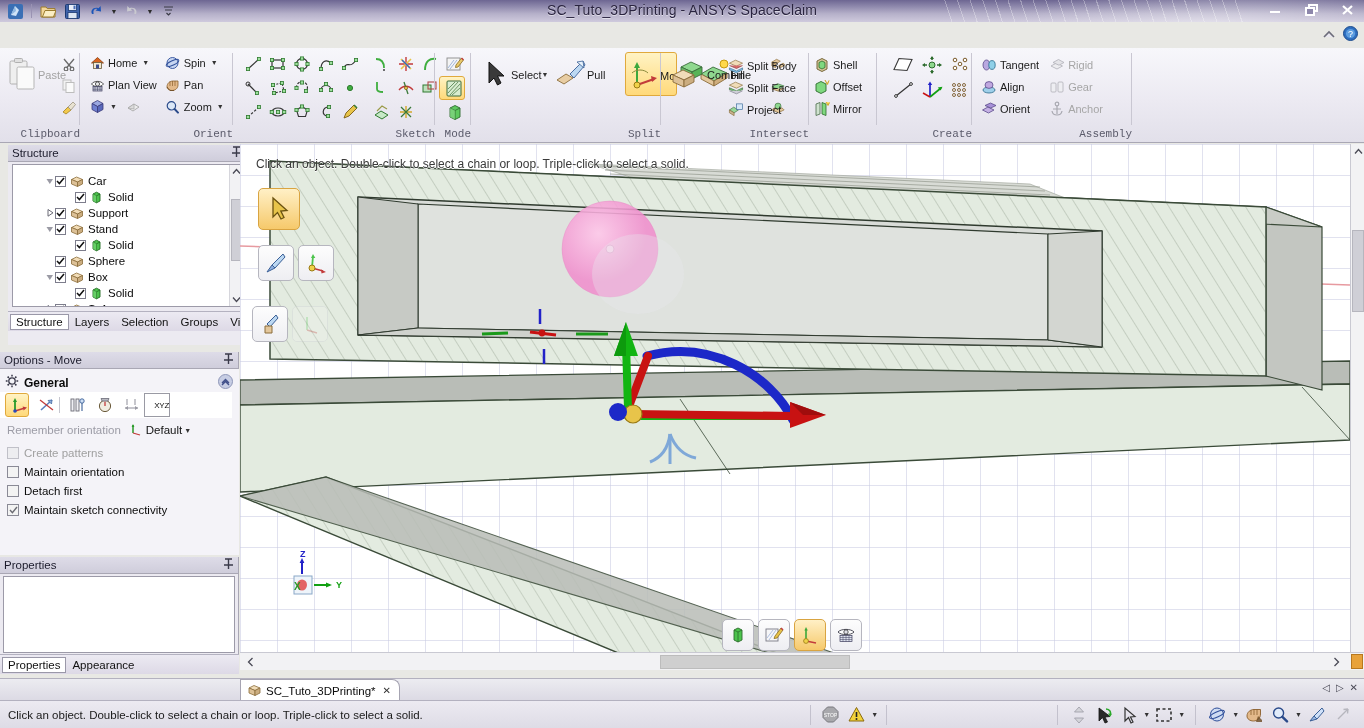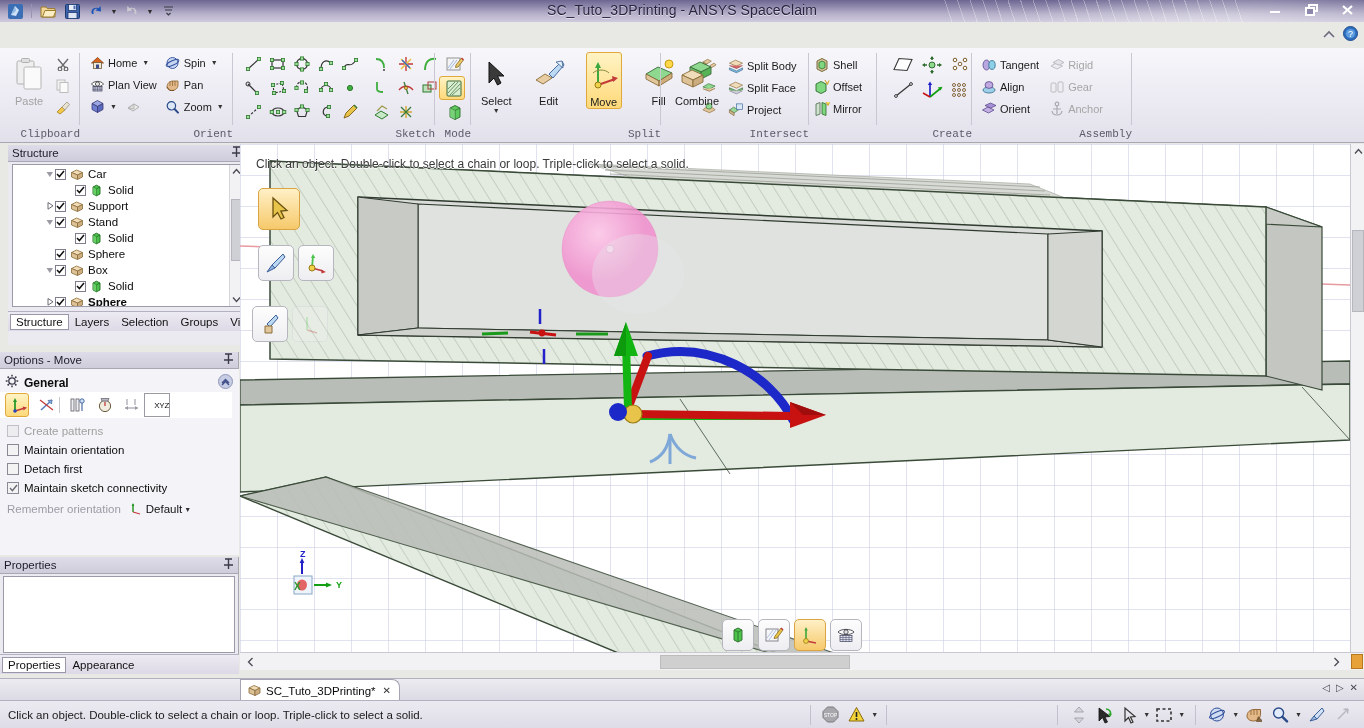--- a/index.html
+++ b/index.html
@@ -87,21 +87,21 @@
   .rgroup { position:relative; height:95px; display:flex; flex-direction:column; }
   .rgroup > .rgbody { flex:1; display:flex; align-items:flex-start; padding:4px 6px 0 6px; }
   .rgroup > .rglabel {
     height:16px; line-height:14px; text-align:right; font-size:11px; color:#5a5a6a;font-family:Liberation Mono, monospace;
   }
   .rgroup .divider {
     position:absolute; right:0; top:5px; bottom:18px; width:1px; background:#c9c7d2;
   }
 
   .bigbtn {
-    width:52px; display:flex; flex-direction:column; align-items:center; justify-content:flex-start;
+    width:52px; display:flex; flex-direction:row; align-items:center; justify-content:flex-start;
     padding-top:2px; font-size:11px; color:#1b1b1b; cursor:default;
   }
   .bigbtn .ico { height:40px; display:flex; align-items:center; justify-content:center; }
   .bigbtn .lbl { margin-top:1px; }
   .bigbtn.disabled { color:#a3a3a3; }
   .bigbtn.sel {
     background: linear-gradient(to bottom,#ffe9a8,#ffd濃);
     background: linear-gradient(to bottom,#fff3c4,#ffd97a);
     border:1px solid #e0a93c; border-radius:3px;
   }
@@ -631,21 +631,21 @@
           <span style="font-size:7px;color:#333">▼</span>
         </div>
         <div class="bigbtn">
           <span class="ico">
             <svg width="34" height="32" viewBox="0 0 34 32">
               <path d="M4 22 L13 16 L20 20 L11 26 Z" fill="#e8cda3" stroke="#8a6c3a" stroke-width=".9"></path>
               <path d="M30 3 L17 16 L21 20 L32 7 Z" fill="#bcd8f2" stroke="#3a5f96" stroke-width=".9"></path>
               <path d="M30 3 L24 4 L31 10 Z" fill="#e8f2fb" stroke="#3a5f96" stroke-width=".8"></path>
             </svg>
           </span>
-          <span class="lbl">Edit</span>
+          <span class="lbl">Pull</span>
         </div>
         <div class="bigbtn sel">
           <span class="ico">
             <svg width="34" height="32" viewBox="0 0 34 32">
               <path d="M11 26 L11 6" stroke="#3da83d" stroke-width="2"></path>
               <path d="M11 3 L8 9 L14 9 Z" fill="#3da83d"></path>
               <path d="M11 26 L28 20" stroke="#c23b3b" stroke-width="2"></path>
               <path d="M31 19 L25 17 L26 23 Z" fill="#c23b3b"></path>
               <circle cx="11" cy="26" r="3" fill="#f0d24a" stroke="#9a7a14"></circle>
               <path d="M6 14 C10 10 18 10 22 14" stroke="#8a8a3a" stroke-width="1" fill="none"></path>
@@ -915,21 +915,21 @@
   <div style="position:absolute;left:8px;top:145px;width:239px;height:200px;background:#eceaf1;border-right:1px solid #a9a7b4">
     <div class="panelhdr">
       <span>Structure</span>
       <span class="pin">
         <svg width="11" height="12" viewBox="0 0 11 12">
             <path d="M2 1 H9 M5.5 1 V7 M1 7 H10 M5.5 7 V11" stroke="#3a3a4a" stroke-width="1.4" fill="none"></path>
           </svg>
       </span>
     </div>
     <div style="position:absolute;left:4px;top:19px;width:231px;height:143px;background:#fff;border:1px solid #9c9aa8;overflow:hidden">
-      <div id="tree-body" style="padding-top:1px">
+      <div id="tree-body" style="padding-top:8px">
           <div class="treerow" style="padding-left: 32px;">
             <span class="tw"><svg width="8" height="8" viewBox="0 0 8 8">
                 <path d="M0.5 2 L7 2 L3.8 7 Z" fill="#9a9aa4"></path>
               </svg></span>
             <span class="cbx">
               <svg width="9" height="8" viewBox="0 0 9 8">
                 <path d="M1 4 L3.4 6.6 L8 1" stroke="#111" stroke-width="1.5" fill="none"></path>
               </svg>
             </span>
             <span style="display: inline-flex; width: 15px; align-items: center; justify-content: center; margin-right: 4px;">
@@ -1170,55 +1170,55 @@
             <path d="M4 3 L4 9 M12 3 L12 9" stroke="#9a9aa4" stroke-width="1.1"></path>
             <path d="M2 12 H15" stroke="#9a9aa4" stroke-width="1.1"></path>
             <path d="M2 12 L5 10 L5 14 Z M15 12 L12 10 L12 14 Z" fill="#9a9aa4"></path>
           </svg>
         </span>
         <span class="icocell" style="width:26px;height:24px;border:1px solid #9a9aa4">
           <span style="font-size:8px;letter-spacing:-.3px;font-family:'Liberation Sans',sans-serif">XYZ</span>
         </span>
       </div>
 
-      <div id="opt-checks" style="margin-top:3px">
-          <div class="optrow disabled">
-            <span class="optcbx" style="background: rgb(237, 237, 240); border-color: rgb(192, 192, 200);"></span>
-            <span>Create patterns</span>
-          </div>
-          <div class="optrow">
-            <span class="optcbx"></span>
-            <span>Maintain orientation</span>
-          </div>
-          <div class="optrow">
-            <span class="optcbx"></span>
-            <span>Detach first</span>
-          </div>
-          <div class="optrow">
-            <span class="optcbx">
-              <svg width="9" height="8" viewBox="0 0 9 8">
-                <path d="M1 4 L3.4 6.6 L8 1" stroke="#6a6a72" stroke-width="1.4" fill="none"></path>
-              </svg>
-            </span>
-            <span>Maintain sketch connectivity</span>
-          </div>
-        </div>
-
       <div style="display:flex;align-items:center;height:20px;padding-left:7px;color:#9c9ca6;font-size:11.5px;margin-top:2px">
         <span>Remember orientation</span>
         <span style="margin-left:8px;margin-right:3px">
           <svg width="14" height="14" viewBox="0 0 14 14">
             <path d="M4 11 L4 3" stroke="#2a9a2a" stroke-width="1.5"></path>
             <path d="M4 2 L2.6 5 L5.4 5 Z" fill="#2a9a2a"></path>
             <path d="M4 11 L11 13" stroke="#c23b3b" stroke-width="1.3"></path>
           </svg>
         </span>
         <span style="color:#111">Default</span>
         <span class="caretdn">▼</span>
       </div>
+
+      <div id="opt-checks" style="margin-top:3px">
+          <div class="optrow disabled">
+            <span class="optcbx" style="background: rgb(237, 237, 240); border-color: rgb(192, 192, 200);"></span>
+            <span>Create patterns</span>
+          </div>
+          <div class="optrow">
+            <span class="optcbx"></span>
+            <span>Maintain orientation</span>
+          </div>
+          <div class="optrow">
+            <span class="optcbx"></span>
+            <span>Detach first</span>
+          </div>
+          <div class="optrow">
+            <span class="optcbx">
+              <svg width="9" height="8" viewBox="0 0 9 8">
+                <path d="M1 4 L3.4 6.6 L8 1" stroke="#6a6a72" stroke-width="1.4" fill="none"></path>
+              </svg>
+            </span>
+            <span>Maintain sketch connectivity</span>
+          </div>
+        </div>
     </div>
   </div>
 
   <div style="position:absolute;left:0;top:557px;width:239px;height:117px;background:#eceaf1;border-right:1px solid #a9a7b4">
     <div class="panelhdr">
       <span>Properties</span>
       <span class="pin">
         <svg width="11" height="12" viewBox="0 0 11 12">
             <path d="M2 1 H9 M5.5 1 V7 M1 7 H10 M5.5 7 V11" stroke="#3a3a4a" stroke-width="1.4" fill="none"></path>
           </svg>

